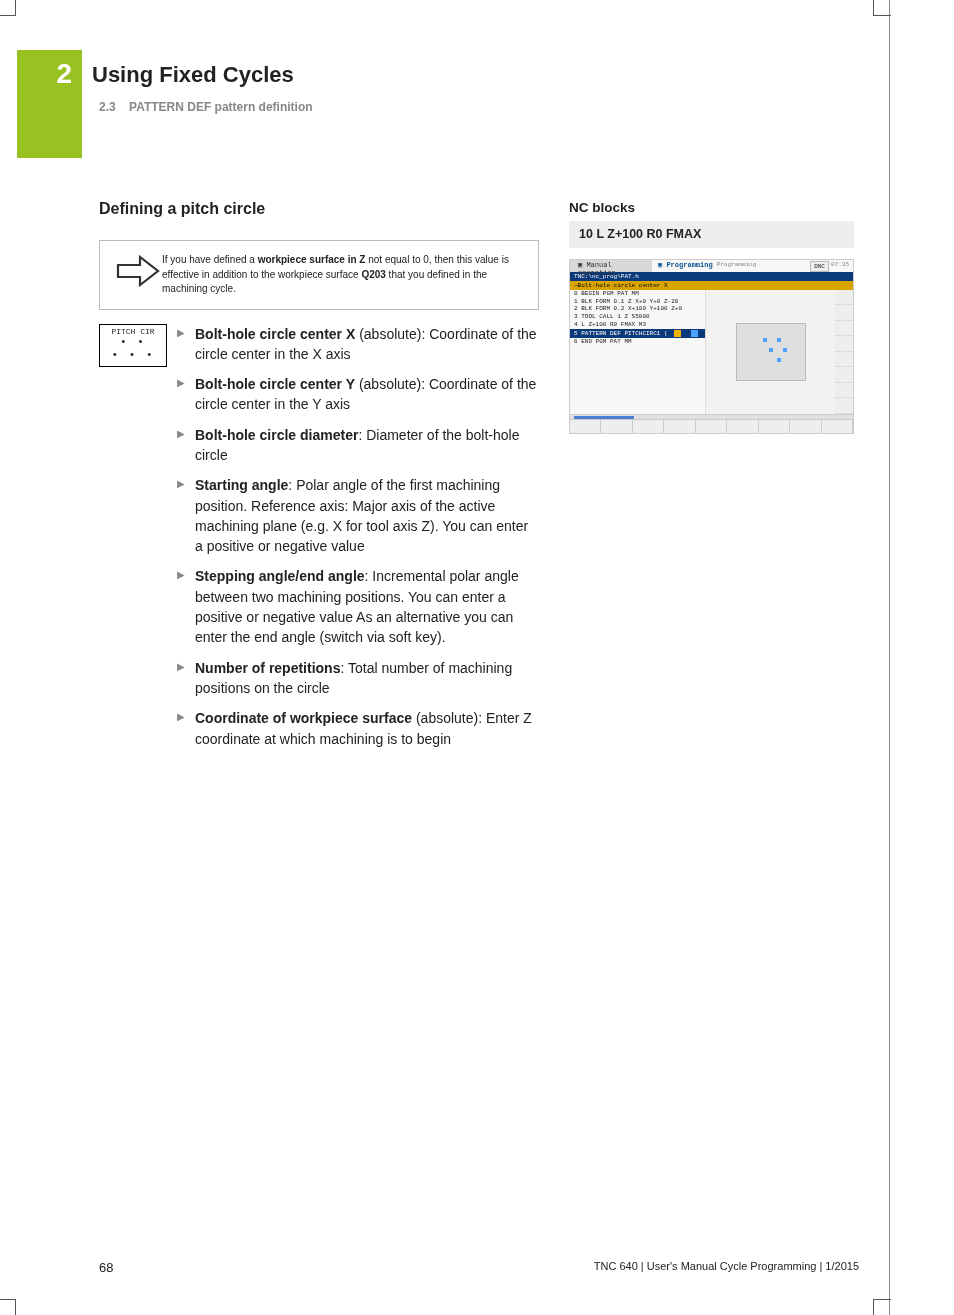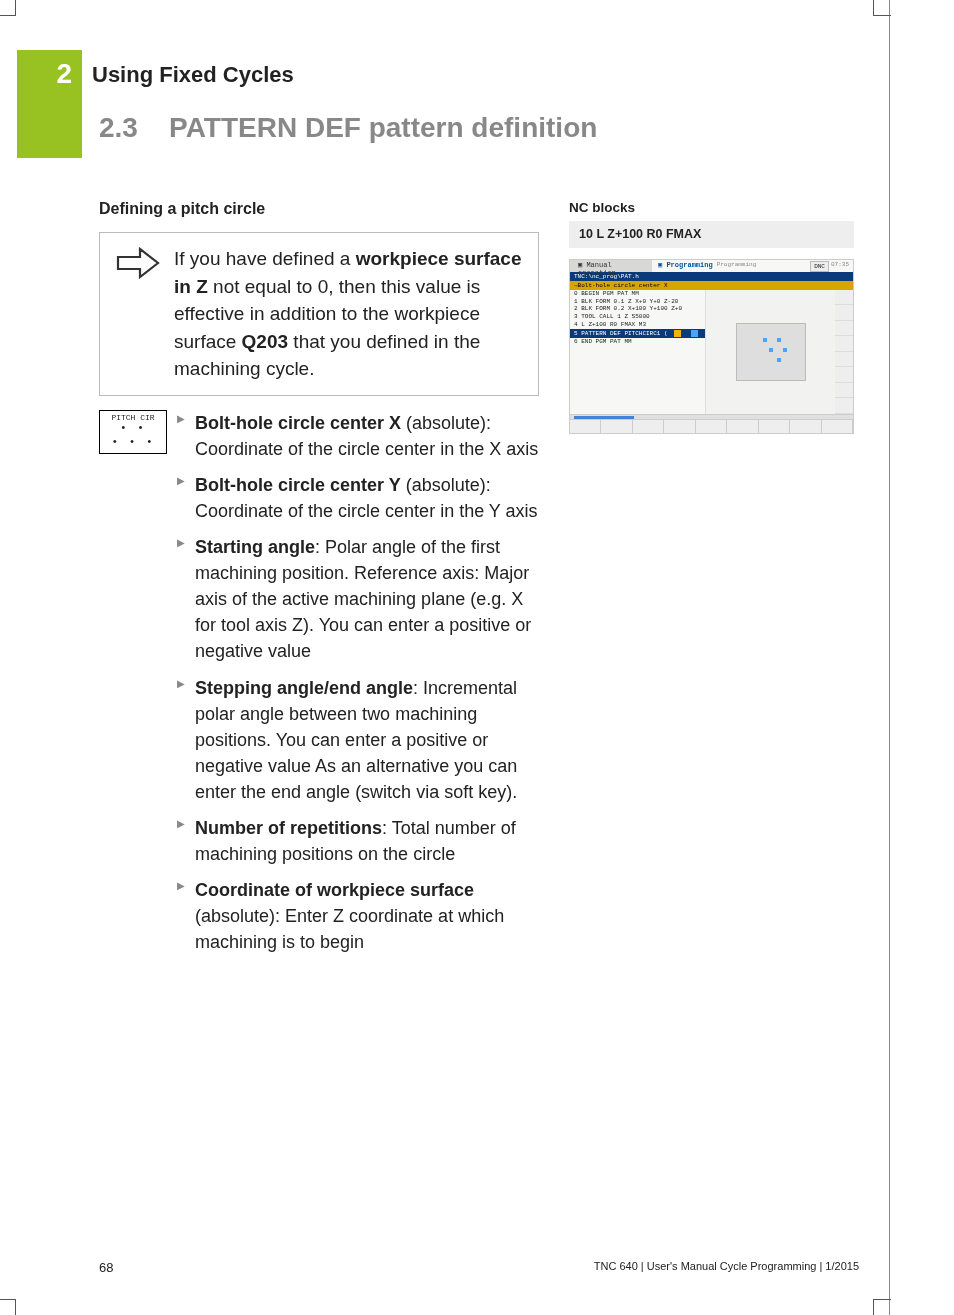--- a/index.html
+++ b/index.html
@@ -41,66 +41,65 @@
     top: 62px;
     left: 92px;
     font-size: 22px;
     font-weight: bold;
     color: #222;
   }
   .section-title {
     position: absolute;
     top: 100px;
     left: 99px;
-    font-size: 28px;
+    font-size: 12px;
     font-weight: bold;
     color: #888;
-    margin-top: 12px;
   }
   .content {
     position: absolute;
     top: 200px;
     left: 99px;
     width: 760px;
     display: flex;
     gap: 30px;
   }
   .col-left { width: 440px; }
   .col-right { width: 285px; }
   .subheading {
     font-size: 16px;
     font-weight: bold;
-    margin-bottom: 14px;
+    margin-bottom: 22px;
   }
   .note-box {
     border: 1px solid #bbb;
     display: flex;
-    gap: 12px;
+    gap: 0;
     padding: 12px 14px;
-    font-size: 19px;
+    font-size: 10px;
     line-height: 1.45;
     margin-bottom: 14px;
   }
   .note-icon { flex: 0 0 48px; display:flex; align-items:flex-start; justify-content:center; padding-top:2px;}
   .note-icon svg { width: 44px; height: 32px; }
   .softkey {
     width: 68px;
     border: 1px solid #000;
     text-align: center;
     font-family: "Courier New", monospace;
     font-size: 8px;
     padding: 2px 0 4px 0;
     line-height: 1.2;
     margin-right: 10px;
   }
   .softkey .dots { font-size: 11px; letter-spacing: 2px; }
   .param-block { display:flex; align-items:flex-start; }
   .param-list {
     list-style: none;
-    font-size: 18px;
+    font-size: 14px;
     line-height: 1.45;
     flex: 1;
   }
   .param-list li {
     margin-bottom: 10px;
     position: relative;
     padding-left: 18px;
   }
   .param-list li::before {
     content: "▶";
@@ -199,20 +198,21 @@
       </div>
 
       <div class="param-block">
         <div class="softkey">
           <div>PITCH CIR</div>
           <div class="dots">•&nbsp;•<br>•&nbsp;•&nbsp;•</div>
         </div>
         <ul class="param-list">
           <li><b>Bolt-hole circle center X</b><span> (absolute): Coordinate of the circle center in the X axis</span></li>
           <li><b>Bolt-hole circle center Y</b><span> (absolute): Coordinate of the circle center in the Y axis</span></li>
+          <li><b>Bolt-hole circle diameter</b><span>: Diameter of the bolt-hole circle</span></li>
           <li><b>Starting angle</b><span>: Polar angle of the first machining position. Reference axis: Major axis of the active machining plane (e.g. X for tool axis Z). You can enter a positive or negative value</span></li>
           <li><b>Stepping angle/end angle</b><span>: Incremental polar angle between two machining positions. You can enter a positive or negative value As an alternative you can enter the end angle (switch via soft key).</span></li>
           <li><b>Number of repetitions</b><span>: Total number of machining positions on the circle</span></li>
           <li><b>Coordinate of workpiece surface</b><span> (absolute): Enter Z coordinate at which machining is to begin</span></li>
         </ul>
       </div>
     </div>
 
     <div class="col-right">
       <div class="nc-heading">NC blocks</div>

